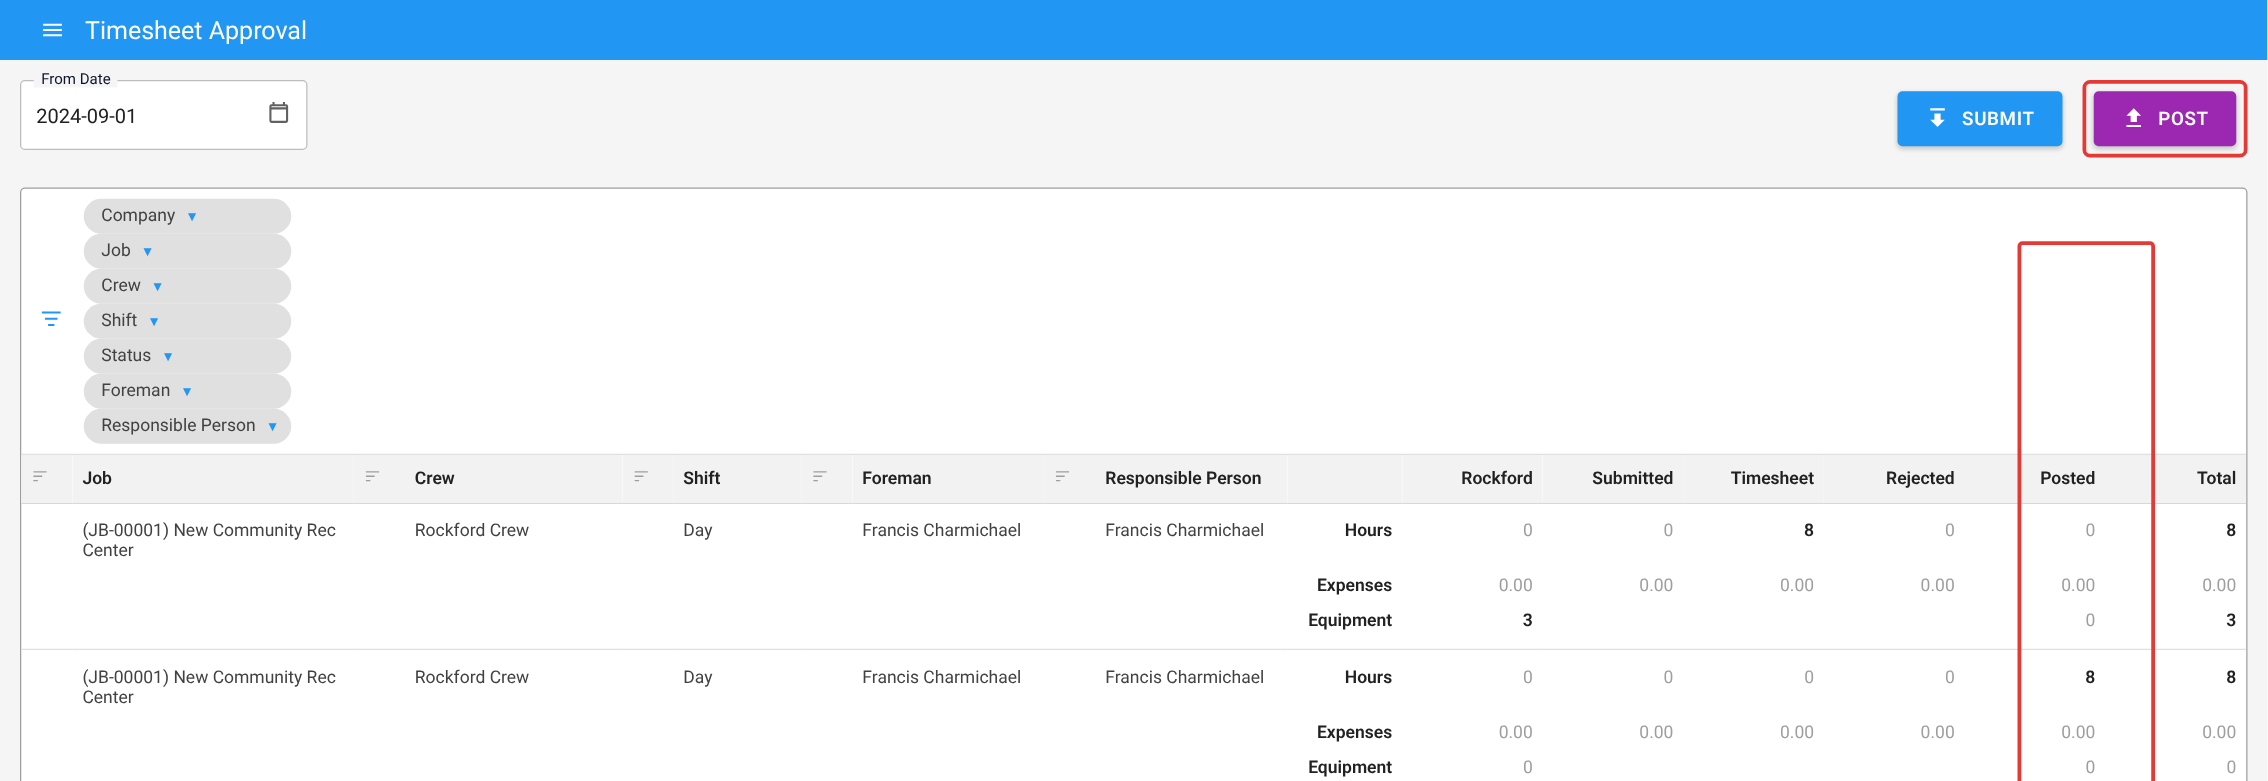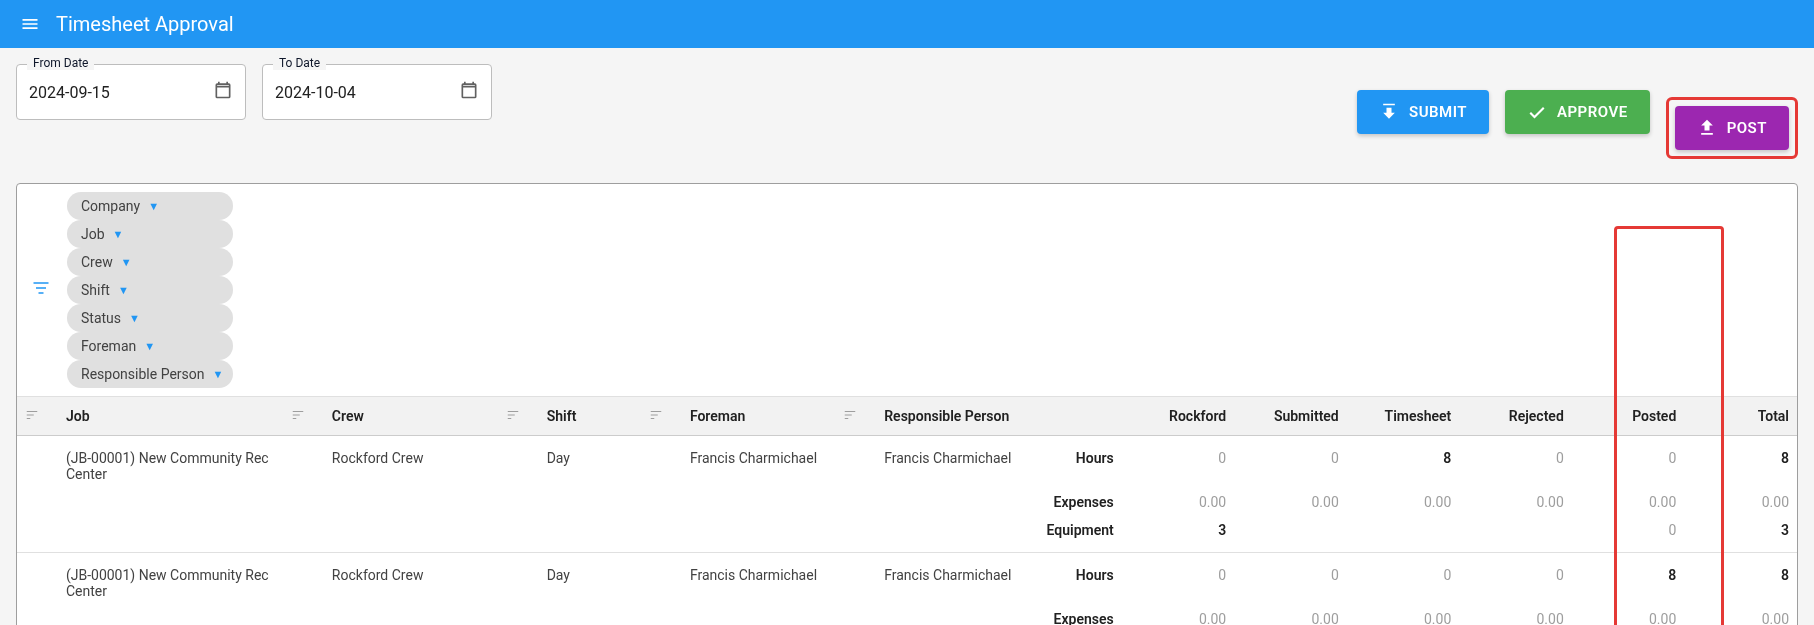--- a/index.html
+++ b/index.html
@@ -9,21 +9,21 @@
     width: 1814px;
     height: 625px;
     overflow: hidden;
   }
   .app-bar {
     background: #2196F3;
     color: #fff;
     display: flex;
     align-items: center;
     height: 48px;
-    padding: 0 12px;
+    padding: 0 24px;
   }
   .menu-btn {
     width: 36px;
     height: 36px;
     display: flex;
     align-items: center;
     justify-content: center;
     cursor: pointer;
   }
   .app-title { font-size: 20px; font-weight: 400; margin-left: 8px; }
@@ -78,21 +78,20 @@
     box-shadow: 0 2px 4px rgba(0,0,0,.2);
   }
   .btn-blue   { background: #2196F3; }
   .btn-green  { background: #4CAF50; }
   .btn-red    { background: #F44336; }
   .btn-purple { background: #9C27B0; }
   .highlight-box {
     border: 3px solid #E53935;
     border-radius: 6px;
     padding: 6px;
-    margin-top: 33px;
   }
   .grid-wrap {
     margin-top: 24px;
     border: 1px solid #9e9e9e;
     border-radius: 4px;
     background: #fff;
     overflow: hidden;
     position: relative;
   }
   .filter-bar {
@@ -178,50 +177,35 @@
       </svg>
   </div>
   <div class="app-title">Timesheet Approval</div>
 </div>
 
 <div class="content">
   <div class="toolbar-row">
     <div class="date-inputs">
       <div class="date-field">
         <span class="float-label">From Date</span>
-        <span class="value">2024-09-15</span>
-        <span class="cal-icon">
-          <svg class="icon-svg" viewBox="0 0 24 24">
-              <path d="M19 4h-1V2h-2v2H8V2H6v2H5a2 2 0 0 0-2 2v14a2 2 0 0 0 2 2h14a2 2 0 0 0 2-2V6a2 2 0 0 0-2-2zm0 16H5V9h14v11zM5 7V6h14v1H5z"></path>
-            </svg>
-        </span>
-      </div>
-      <div class="date-field">
-        <span class="float-label">To Date</span>
-        <span class="value">2024-10-04</span>
+        <span class="value">2024-09-01</span>
         <span class="cal-icon">
           <svg class="icon-svg" viewBox="0 0 24 24">
               <path d="M19 4h-1V2h-2v2H8V2H6v2H5a2 2 0 0 0-2 2v14a2 2 0 0 0 2 2h14a2 2 0 0 0 2-2V6a2 2 0 0 0-2-2zm0 16H5V9h14v11zM5 7V6h14v1H5z"></path>
             </svg>
         </span>
       </div>
     </div>
 
     <div class="action-buttons">
       <div class="btn btn-blue">
         <svg class="icon-svg white" viewBox="0 0 24 24">
             <path d="M5 20h14v-2H5v2zM12 2l-7 7h4v6h6V9h4l-7-7z" transform="rotate(180 12 11)"></path>
           </svg>
         <span>SUBMIT</span>
-      </div>
-      <div class="btn btn-green">
-        <svg class="icon-svg white" viewBox="0 0 24 24">
-            <path d="M9 16.2l-4.2-4.2L3 13.8 9 19.8 21 7.8l-1.8-1.8z"></path>
-          </svg>
-        <span>APPROVE</span>
       </div>
       <div class="highlight-box">
         <div class="btn btn-purple">
           <svg class="icon-svg white" viewBox="0 0 24 24">
               <path d="M5 20h14v-2H5v2zM12 2L5 9h4v6h6V9h4l-7-7z"></path>
             </svg>
           <span>POST</span>
         </div>
       </div>
     </div>

